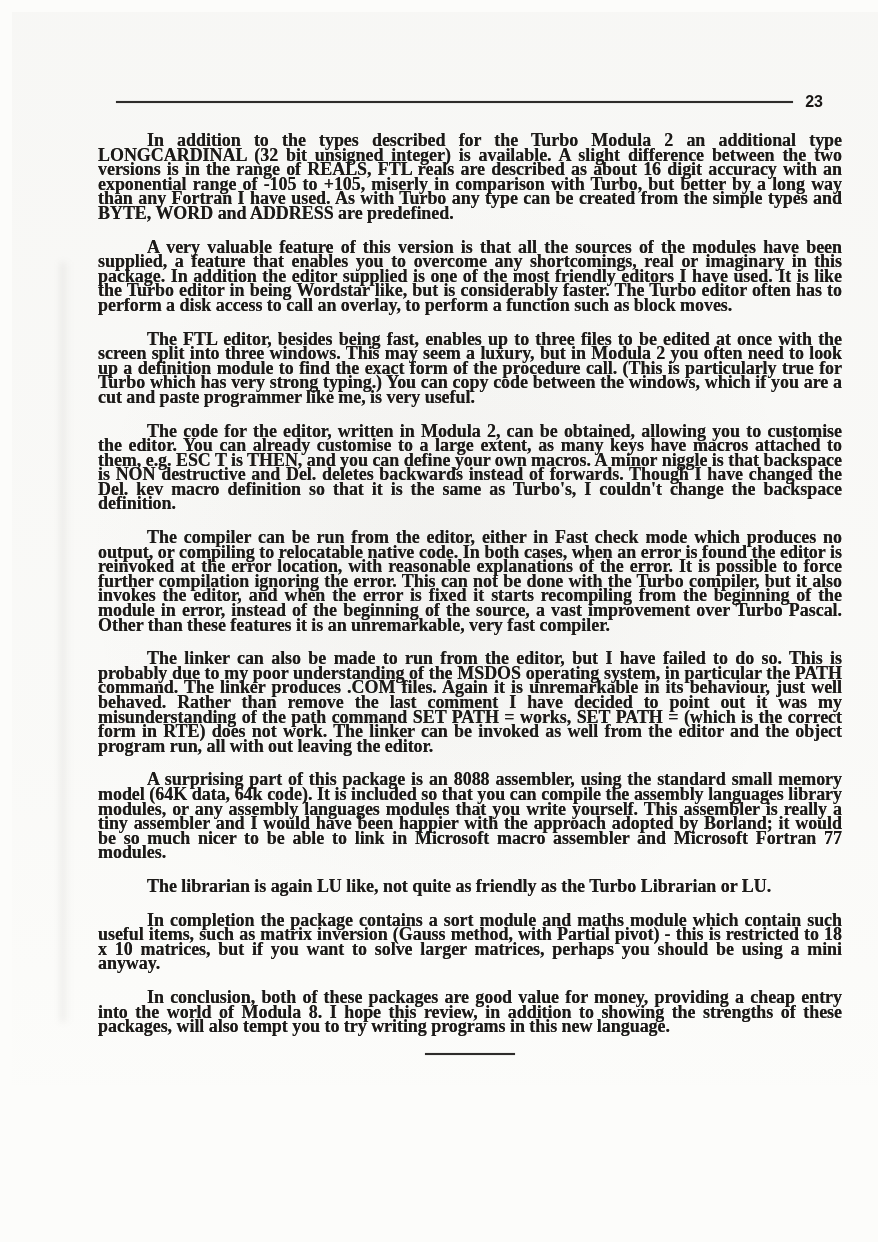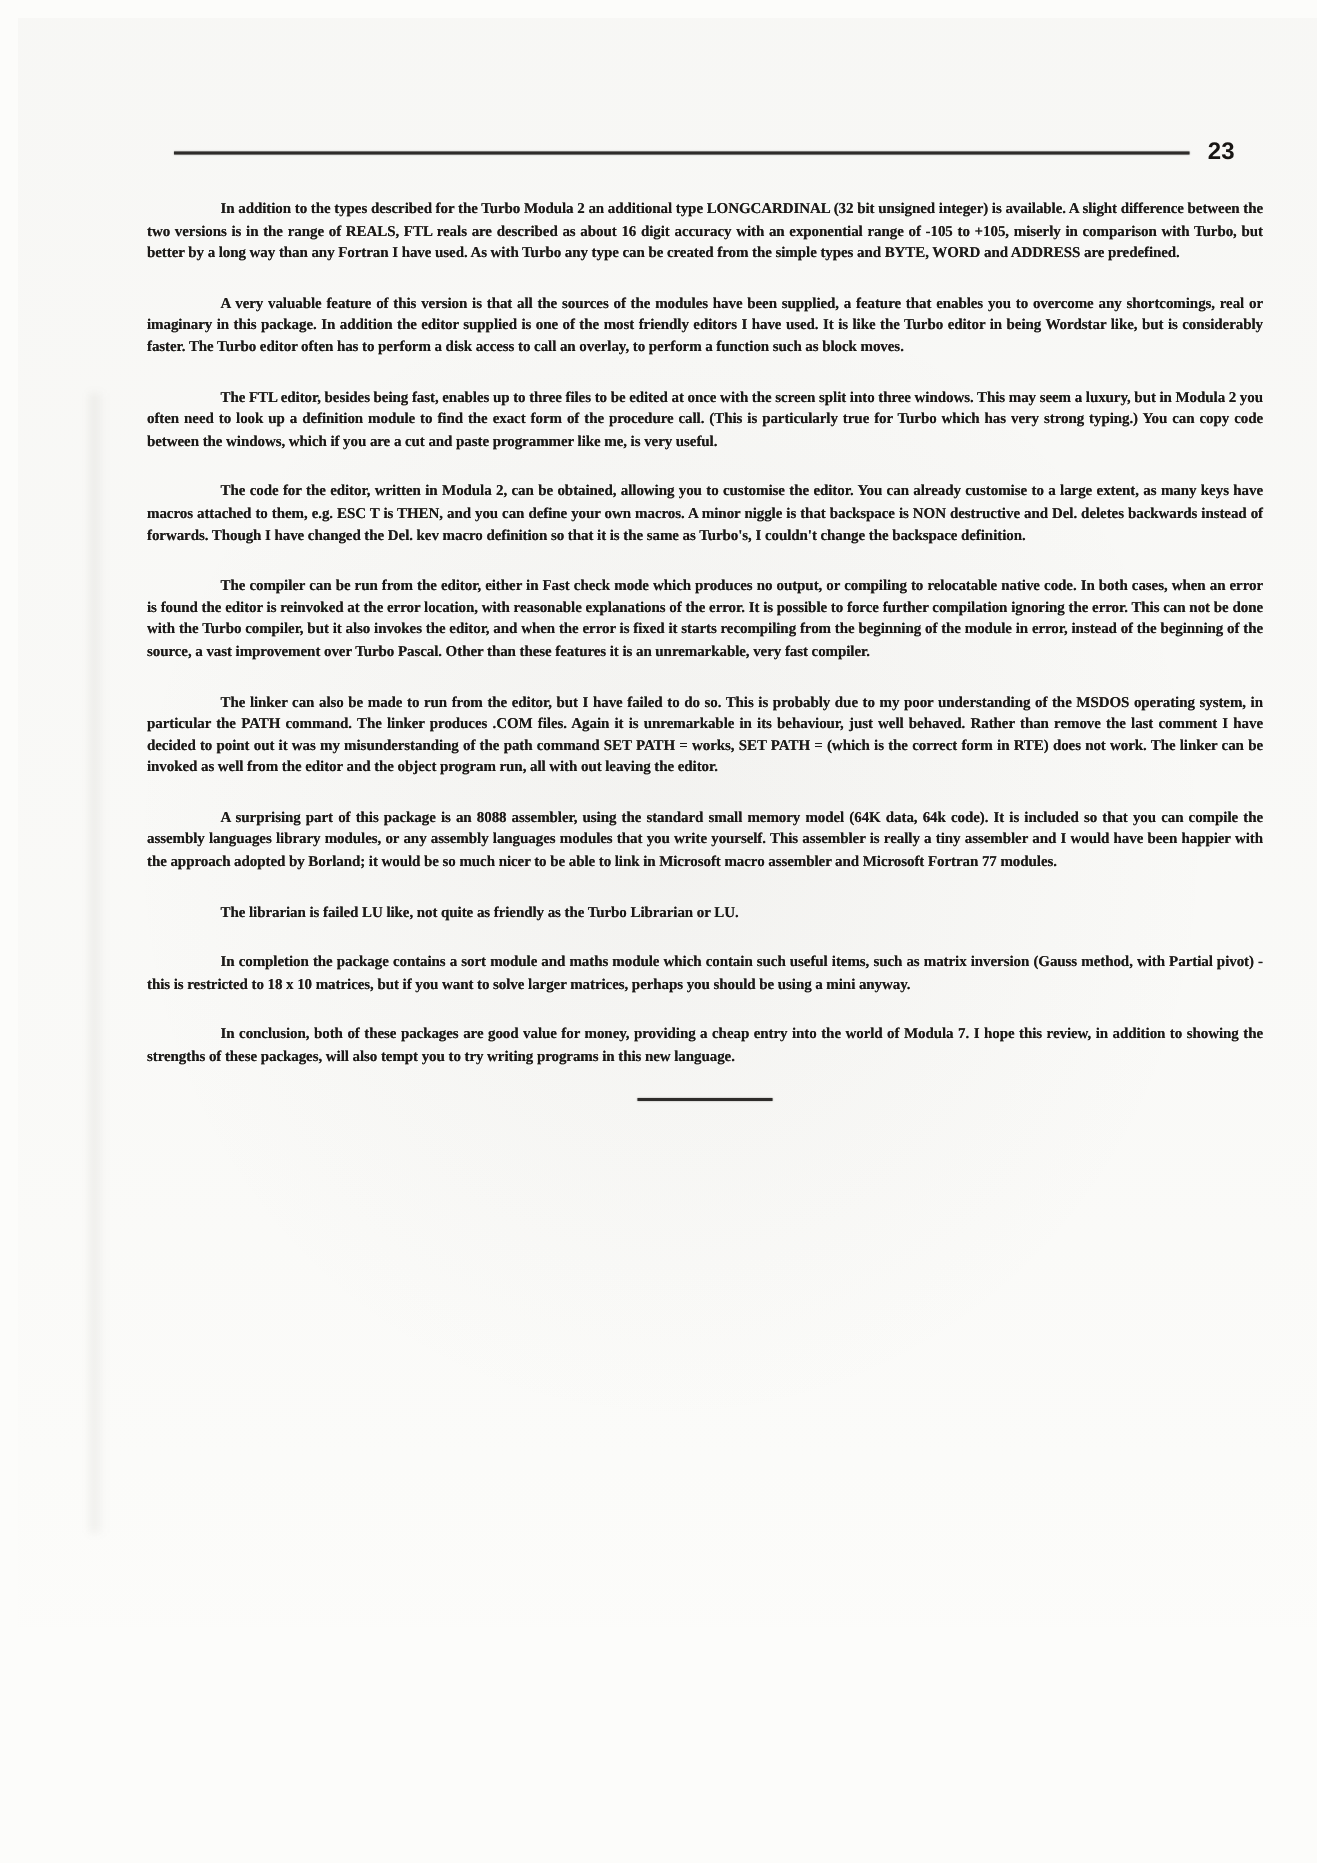--- a/index.html
+++ b/index.html
@@ -38,21 +38,21 @@
     flex:1;height:2px;background:var(--rule);
     box-shadow:0 0 1px rgba(40,38,36,0.6);
   }
   .page-num{
     margin-left:8px;
     font-family:"Liberation Sans","DejaVu Sans",sans-serif;
     font-weight:700;font-size:16px;line-height:16px;color:#181614;
   }
   .article{
     position:absolute;left:86px;top:121px;width:744px;
-    font-size:10px;line-height:14.6px;
+    font-size:18px;line-height:14.6px;
     font-weight:700;
     color:var(--ink);
     text-align:justify;
     text-shadow:0 0 0.4px rgba(30,28,26,0.75);
     letter-spacing:-0.05px;
   }
   .article p{
     margin:0 0 19px 0;
     text-indent:49px;
   }
@@ -74,17 +74,17 @@
 </div>
 
 <div class="article">
   <p>In addition to the types described for the Turbo Modula 2 an additional type LONGCARDINAL (32 bit unsigned integer) is available. A slight difference between the two versions is in the range of REALS, FTL reals are described as about 16 digit accuracy with an exponential range of -105 to +105, miserly in comparison with Turbo, but better by a long way than any Fortran I have used. As with Turbo any type can be created from the simple types and BYTE, WORD and ADDRESS are predefined.</p>
   <p>A very valuable feature of this version is that all the sources of the modules have been supplied, a feature that enables you to overcome any shortcomings, real or imaginary in this package. In addition the editor supplied is one of the most friendly editors I have used. It is like the Turbo editor in being Wordstar like, but is considerably faster. The Turbo editor often has to perform a disk access to call an overlay, to perform a function such as block moves.</p>
   <p>The FTL editor, besides being fast, enables up to three files to be edited at once with the screen split into three windows. This may seem a luxury, but in Modula 2 you often need to look up a definition module to find the exact form of the procedure call. (This is particularly true for Turbo which has very strong typing.) You can copy code between the windows, which if you are a cut and paste programmer like me, is very useful.</p>
   <p>The code for the editor, written in Modula 2, can be obtained, allowing you to customise the editor. You can already customise to a large extent, as many keys have macros attached to them, e.g. ESC T is THEN, and you can define your own macros. A minor niggle is that backspace is NON destructive and Del. deletes backwards instead of forwards. Though I have changed the Del. kev macro definition so that it is the same as Turbo's, I couldn't change the backspace definition.</p>
   <p>The compiler can be run from the editor, either in Fast check mode which produces no output, or compiling to relocatable native code. In both cases, when an error is found the editor is reinvoked at the error location, with reasonable explanations of the error. It is possible to force further compilation ignoring the error. This can not be done with the Turbo compiler, but it also invokes the editor, and when the error is fixed it starts recompiling from the beginning of the module in error, instead of the beginning of the source, a vast improvement over Turbo Pascal. Other than these features it is an unremarkable, very fast compiler.</p>
   <p>The linker can also be made to run from the editor, but I have failed to do so. This is probably due to my poor understanding of the MSDOS operating system, in particular the PATH command. The linker produces .COM files. Again it is unremarkable in its behaviour, just well behaved. Rather than remove the last comment I have decided to point out it was my misunderstanding of the path command SET PATH = works, SET PATH = (which is the correct form in RTE) does not work. The linker can be invoked as well from the editor and the object program run, all with out leaving the editor.</p>
   <p>A surprising part of this package is an 8088 assembler, using the standard small memory model (64K data, 64k code). It is included so that you can compile the assembly languages library modules, or any assembly languages modules that you write yourself. This assembler is really a tiny assembler and I would have been happier with the approach adopted by Borland; it would be so much nicer to be able to link in Microsoft macro assembler and Microsoft Fortran 77 modules.</p>
-  <p>The librarian is failed LU like, not quite as friendly as the Turbo Librarian or LU.</p>
+  <p>The librarian is again LU like, not quite as friendly as the Turbo Librarian or LU.</p>
   <p>In completion the package contains a sort module and maths module which contain such useful items, such as matrix inversion (Gauss method, with Partial pivot) - this is restricted to 18 x 10 matrices, but if you want to solve larger matrices, perhaps you should be using a mini anyway.</p>
-  <p>In conclusion, both of these packages are good value for money, providing a cheap entry into the world of Modula 7. I hope this review, in addition to showing the strengths of these packages, will also tempt you to try writing programs in this new language.</p>
+  <p>In conclusion, both of these packages are good value for money, providing a cheap entry into the world of Modula 8. I hope this review, in addition to showing the strengths of these packages, will also tempt you to try writing programs in this new language.</p>
   <div class="end-rule"></div>
 </div>
 
 </body></html>

